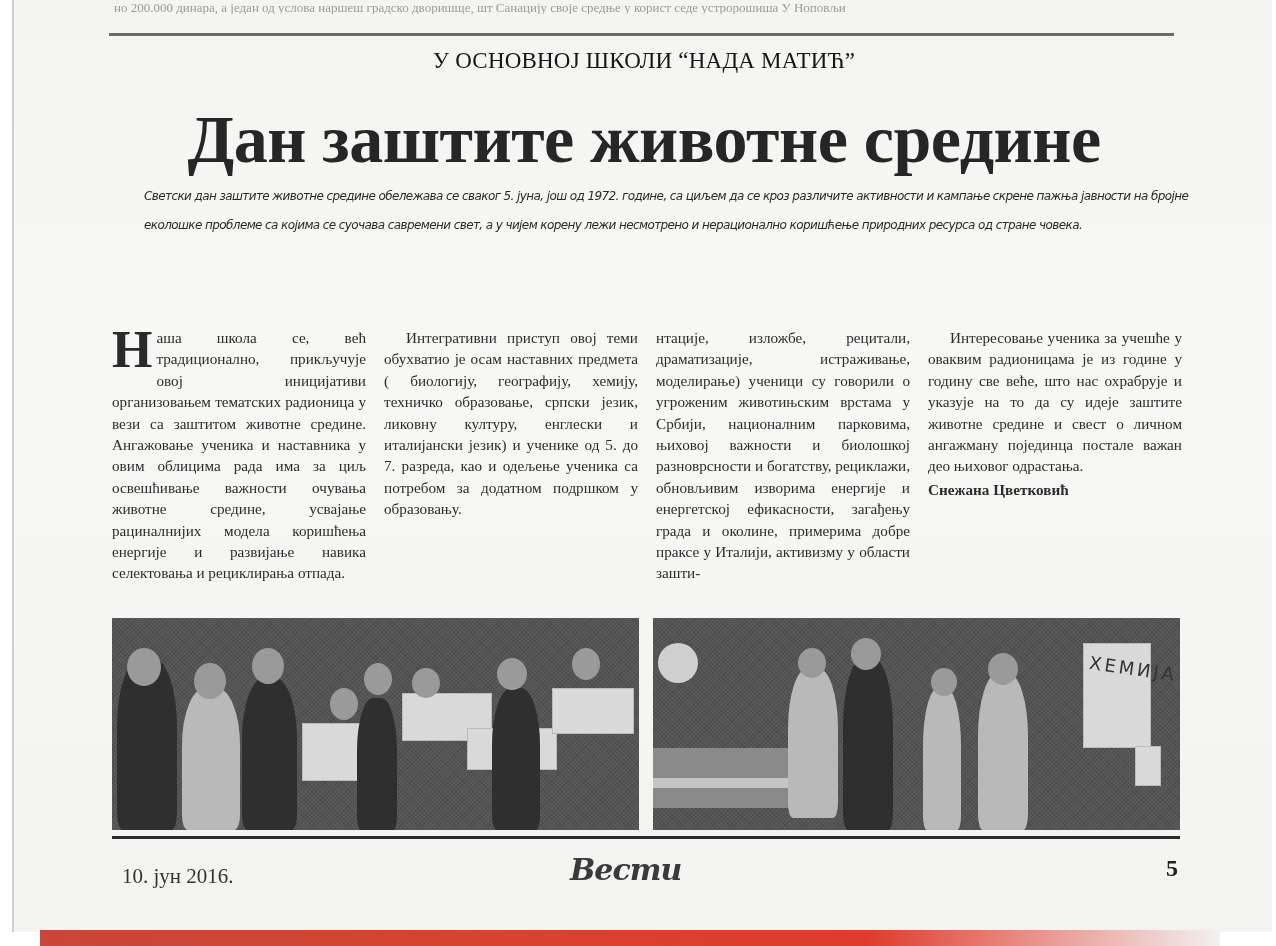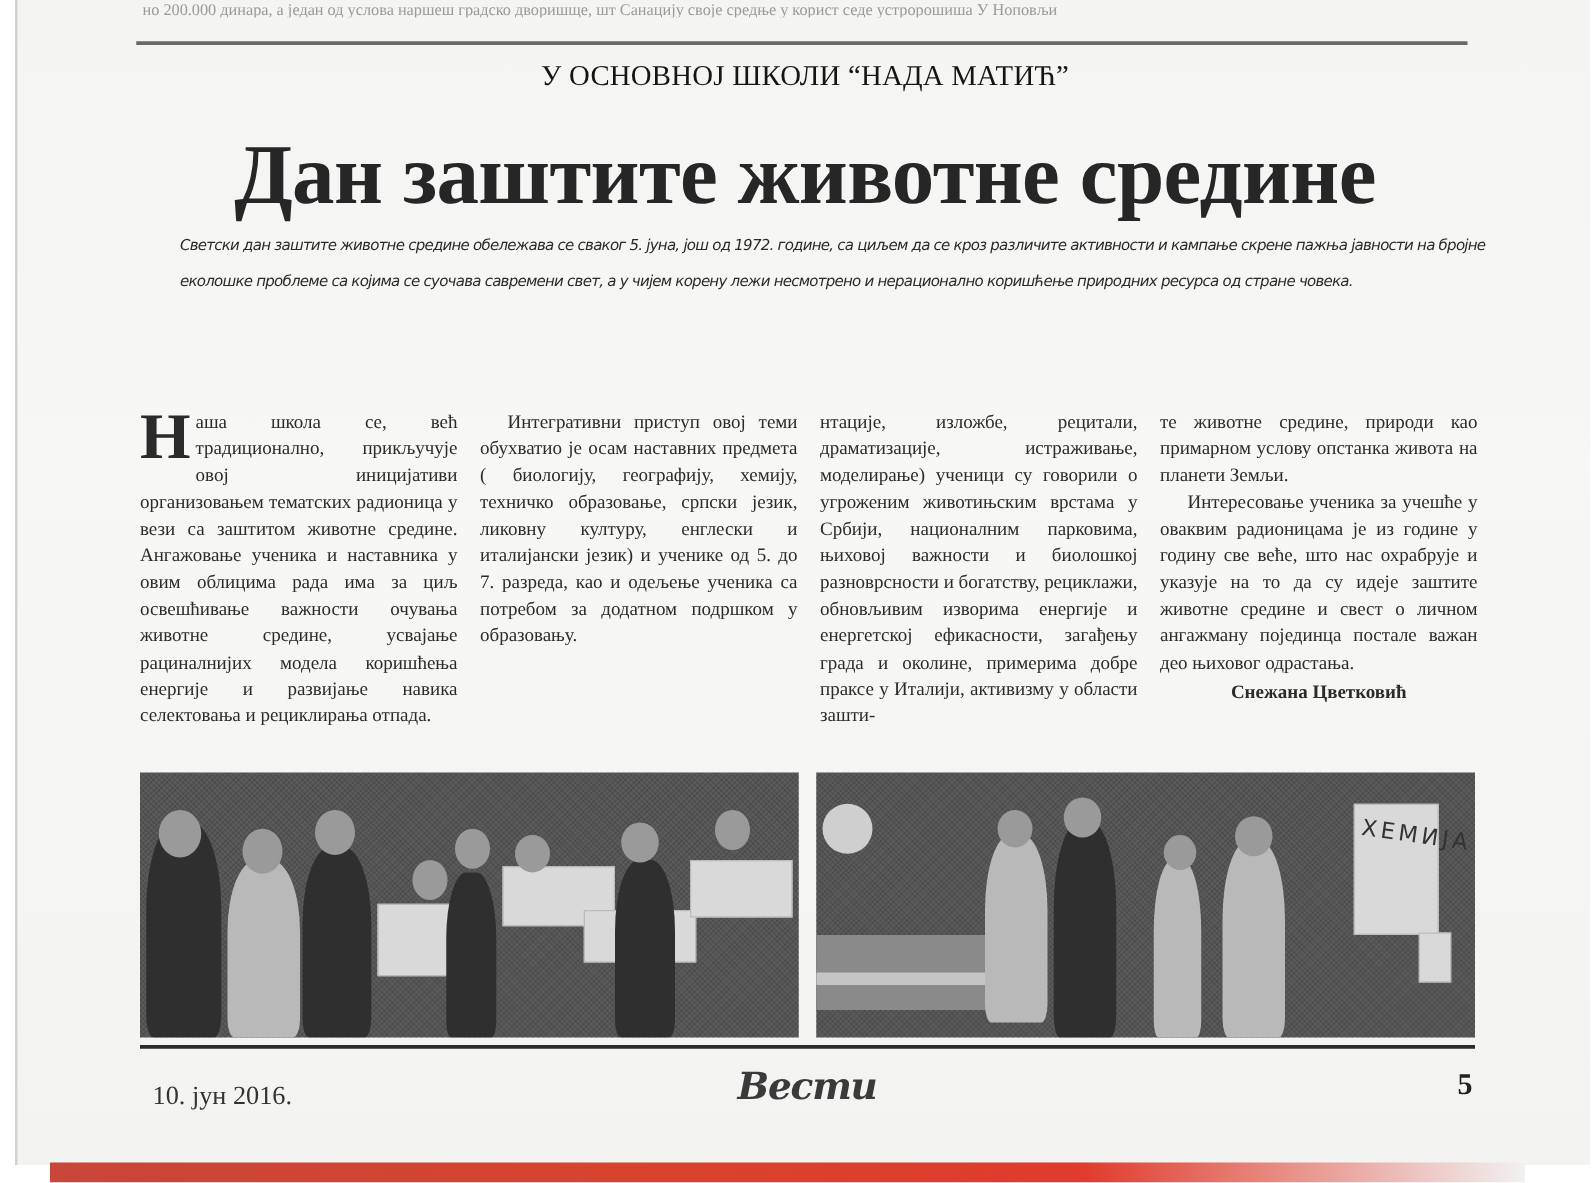--- a/index.html
+++ b/index.html
@@ -49,21 +49,21 @@
     flex: 1; font-size: 15.2px; line-height: 21.4px; text-align: justify;
     color: #2b2b2b; hyphens: manual;
   }
   .col p { text-indent: 0; }
   .col p.indent { text-indent: 22px; }
   .dropcap {
     float: left; font-size: 52px; line-height: 40px; font-weight: bold;
     margin: 3px 4px 0 0; color: #2a2a2a;
   }
   .byline {
-    text-align: center; font-weight: bold; margin-top: 2px;
+    text-align: left; font-weight: bold; margin-top: 2px;
   }
 
   .photos {
     position: absolute; left: 98px; top: 618px; width: 1068px; height: 212px;
     display: flex; gap: 14px;
   }
   .photo {
     flex: 1; position: relative; overflow: hidden;
     background:
       repeating-linear-gradient(45deg, rgba(0,0,0,0.10) 0 1px, transparent 1px 3px),
@@ -80,21 +80,21 @@
     color: #333; letter-spacing: 3px; transform: rotate(8deg);
   }
 
   .rule-bottom {
     position: absolute; left: 98px; top: 836px; width: 1068px; height: 3px; background: #2a2a2a;
   }
   .footer-date {
     position: absolute; left: 108px; top: 864px; font-size: 21px; color: #333;
   }
   .footer-mast {
-    position: absolute; left: 576px; top: 852px; font-size: 30px; font-style: italic;
+    position: absolute; left: 556px; top: 852px; font-size: 30px; font-style: italic;
     font-weight: bold; color: #3a3a3a; font-family: "DejaVu Serif", serif; letter-spacing: -1px;
   }
   .footer-page {
     position: absolute; left: 1152px; top: 855px; font-size: 24px; font-weight: bold; color: #222;
   }
 </style>
 </head>
 <body>
 
 <div class="page">
@@ -112,21 +112,20 @@
         <span class="dropcap">Н</span><span>аша школа се, већ традиционално, прикључује овој иницијативи организовањем тематских радионица у вези са заштитом животне средине. Ангажовање ученика и наставника у овим облицима рада има за циљ освешћивање важности очувања животне средине, усвајање рациналнијих модела коришћења енергије и развијање навика селектовања и рециклирања отпада.</span>
       </p>
     </div>
     <div class="col">
       <p class="indent">Интегративни приступ овој теми обухватио је осам наставних предмета ( биологију, географију, хемију, техничко образовање, српски језик, ликовну културу, енглески и италијански језик) и ученике од 5. до 7. разреда, као и одељење ученика са потребом за додатном подршком у образовању.</p>
     </div>
     <div class="col">
       <p>нтације, изложбе, рецитали, драматизације, истраживање, моделирање) ученици су говорили о угроженим животињским врстама у Србији, националним парковима, њиховој важности и биолошкој разноврсности и богатству, рециклажи, обновљивим изворима енергије и енергетској ефикасности, загађењу града и околине, примерима добре праксе у Италији, активизму у области зашти-</p>
     </div>
     <div class="col">
-      <p>те животне средине, природи као примарном услову опстанка живота на планети Земљи.</p>
       <p class="indent">Интересовање ученика за учешће у оваквим радионицама је из године у годину све веће, што нас охрабрује и указује на то да су идеје заштите животне средине и свест о личном ангажману појединца постале важан део њиховог одрастања.</p>
       <div class="byline">Снежана Цветковић</div>
     </div>
   </div>
 
   <div class="photos">
     <div class="photo">
       <div class="shape person-dark" style="left:5px;top:40px;width:60px;height:172px;"></div>
       <div class="shape head" style="left:15px;top:30px;width:34px;height:38px;"></div>
       <div class="shape person-light" style="left:70px;top:70px;width:58px;height:142px;"></div>

